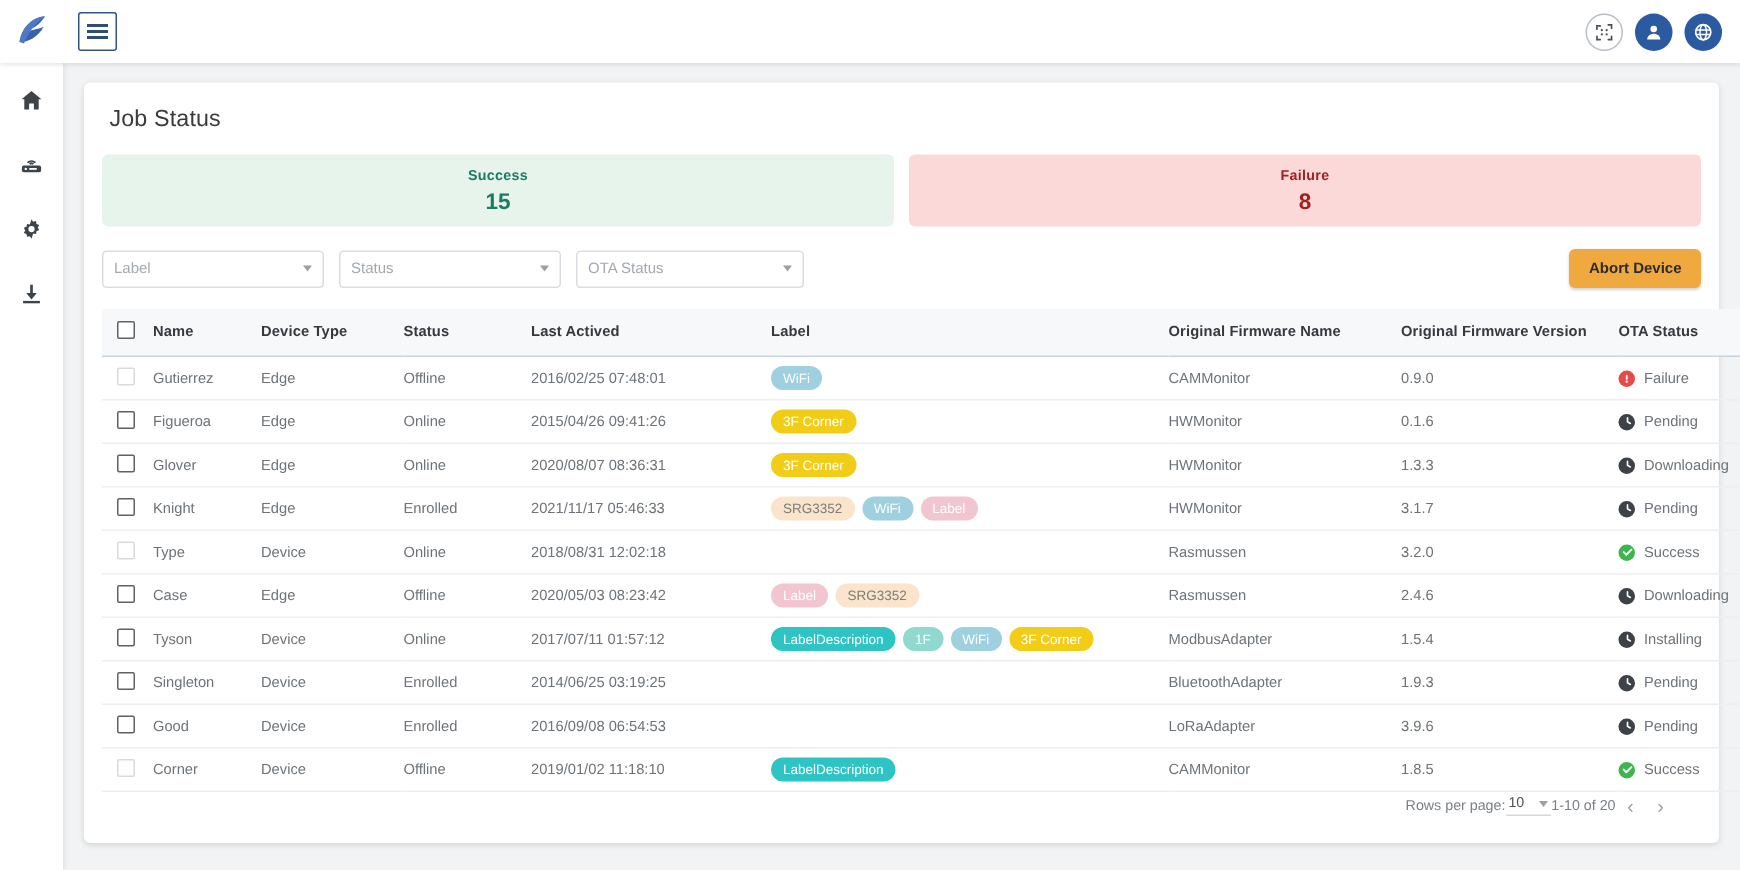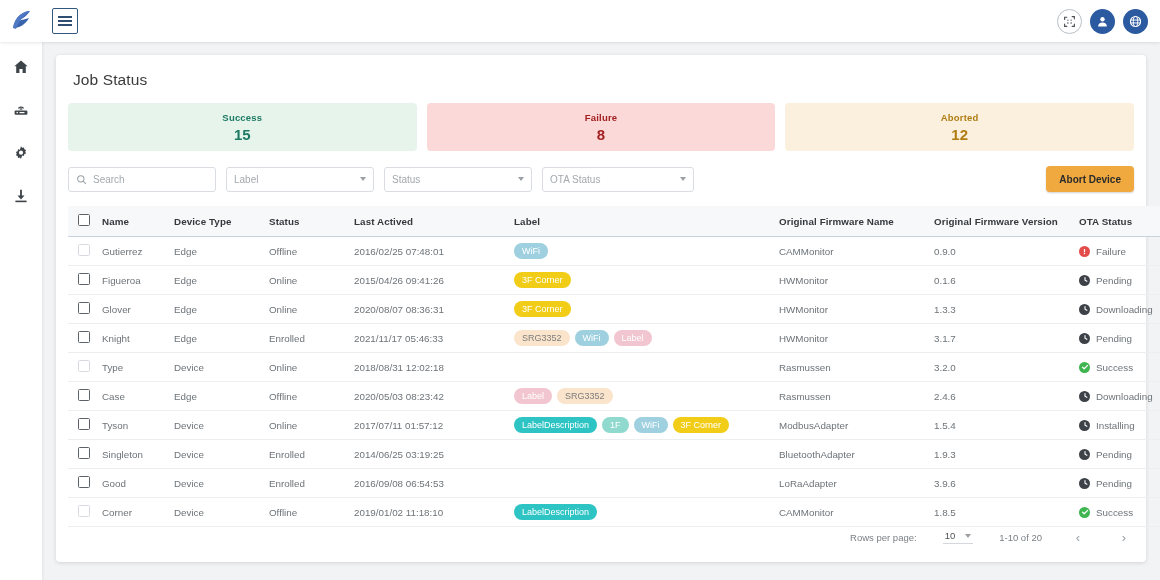--- a/index.html
+++ b/index.html
@@ -161,23 +161,23 @@
     display: flex; align-items: center; justify-content: center;
     font-size: 8px; color: #fff; font-weight: 700; flex: none;
   }
   .ota-dot.pending { background: #3d4248; }
   .ota-dot.failure { background: #e44b4b; }
   .ota-dot.success { background: #3eb54f; }
   .ota-txt { font-size: 9.8px; color: #6d7378; }
 
   
   .tfoot {
-    position: absolute; left: 12px; right: 12px; bottom: 10px;
+    position: absolute; left: 12px; right: 29px; bottom: 10px;
     height: 30px; display: flex; align-items: center; justify-content: flex-end;
-    gap: 26px; font-size: 9.5px; color: #7b8086;
+    gap: 0; font-size: 9.5px; color: #7b8086;
   }
   .rpp-select {
     display: flex; align-items: center; gap: 10px;
     border-bottom: 1px solid #d4d8dc; padding: 0 2px 2px 2px; color: #4f5458;
     cursor: pointer;
   }
   .pg-arrow {
     width: 20px; height: 20px; display: flex; align-items: center; justify-content: center;
     color: #9aa0a6; font-size: 13px; cursor: pointer;
   }
@@ -264,34 +264,23 @@
 
     <div class="stats" id="stats-host">
         <div class="stat success">
           <div class="lbl">Success</div>
           <div class="val"><span>15</span></div>
         </div>
         <div class="stat failure">
           <div class="lbl">Failure</div>
           <div class="val"><span>8</span></div>
         </div>
-        <div class="stat aborted">
-          <div class="lbl">Aborted</div>
-          <div class="val"><span>12</span></div>
-        </div>
       </div>
 
     <div class="filters">
-      <div class="field search">
-        <svg width="11" height="11" viewBox="0 0 16 16">
-          <circle cx="7" cy="7" r="4.6" fill="none" stroke="#9aa0a6" stroke-width="1.5"></circle>
-          <path d="M10.4 10.4 14 14" stroke="#9aa0a6" stroke-width="1.5" stroke-linecap="round"></path>
-        </svg>
-        <span>Search</span>
-      </div>
       <div class="field sel">
         <span>Label</span>
         <span class="caret"></span>
       </div>
       <div class="field sel">
         <span>Status</span>
         <span class="caret"></span>
       </div>
       <div class="field sel wide">
         <span>OTA Status</span>

